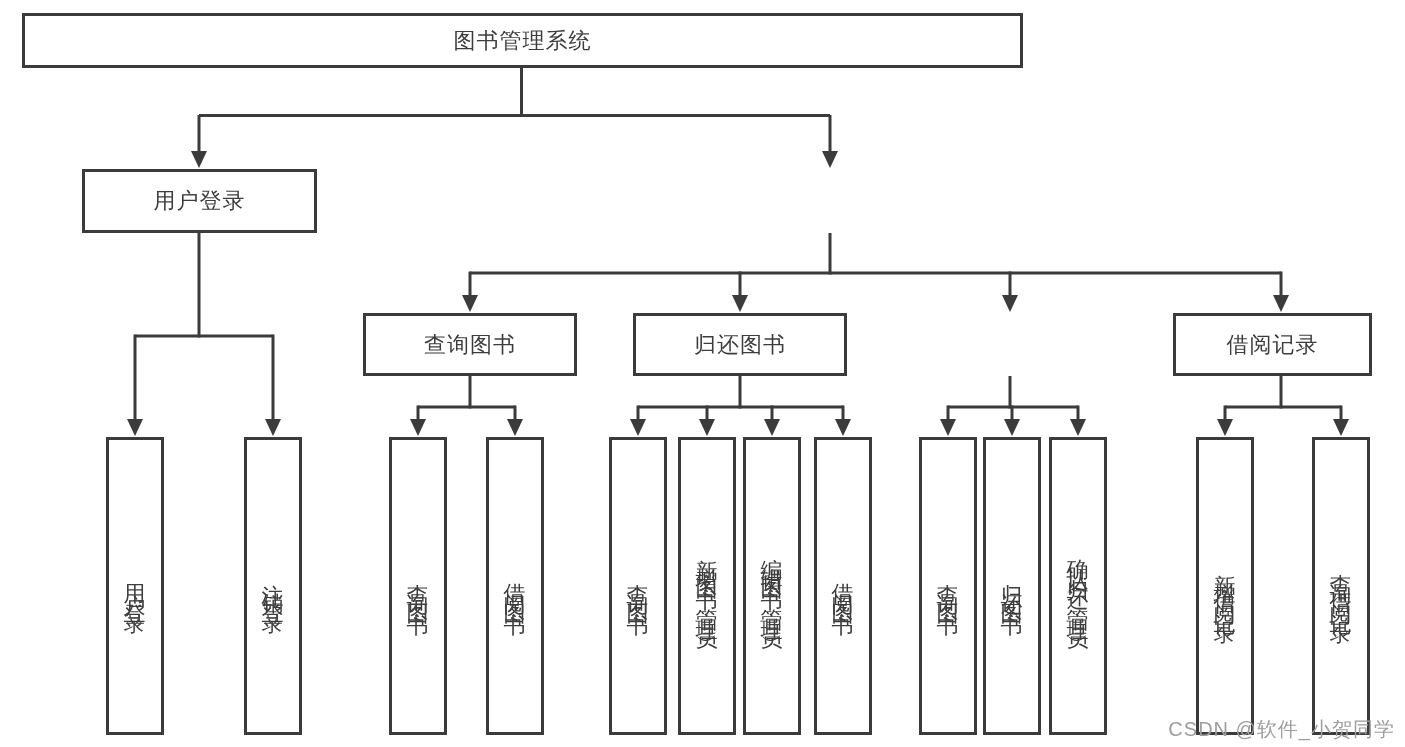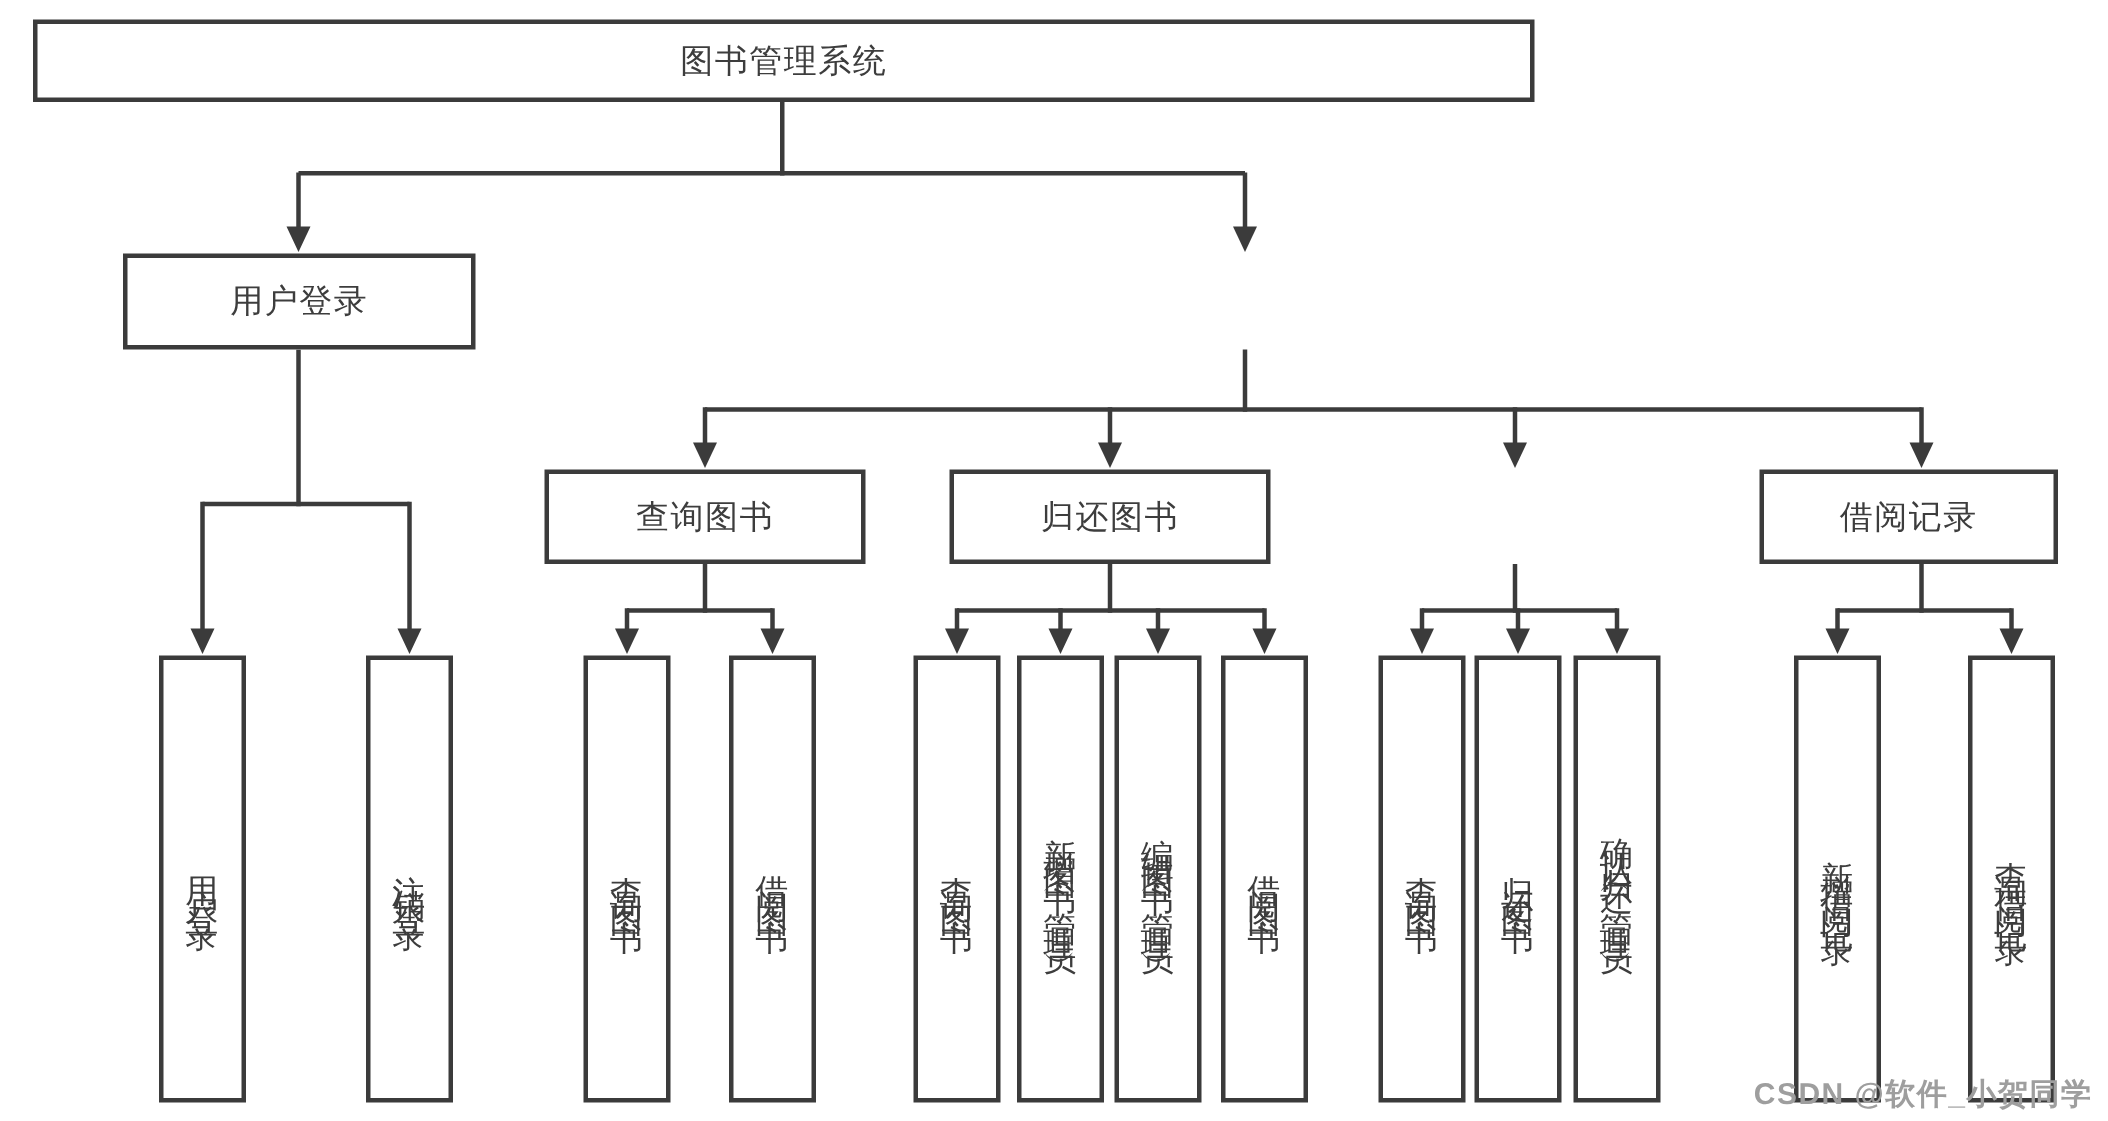--- a/index.html
+++ b/index.html
@@ -32,21 +32,20 @@
   }
   .watermark{
     position:absolute;
     right:10px;
     top:716px;
     font-size:20px;
     color:#9e9e9e;
     letter-spacing:1px;
     white-space:nowrap;
     z-index:5;
-    font-weight:bold;
   }
 </style>
 </head>
 <body>
 
 <div class="stage">
 
   <svg class="connectors" width="1405" height="747" viewBox="0 0 1405 747">
     <g stroke="#3b3b3b" stroke-width="3" fill="none">
 

